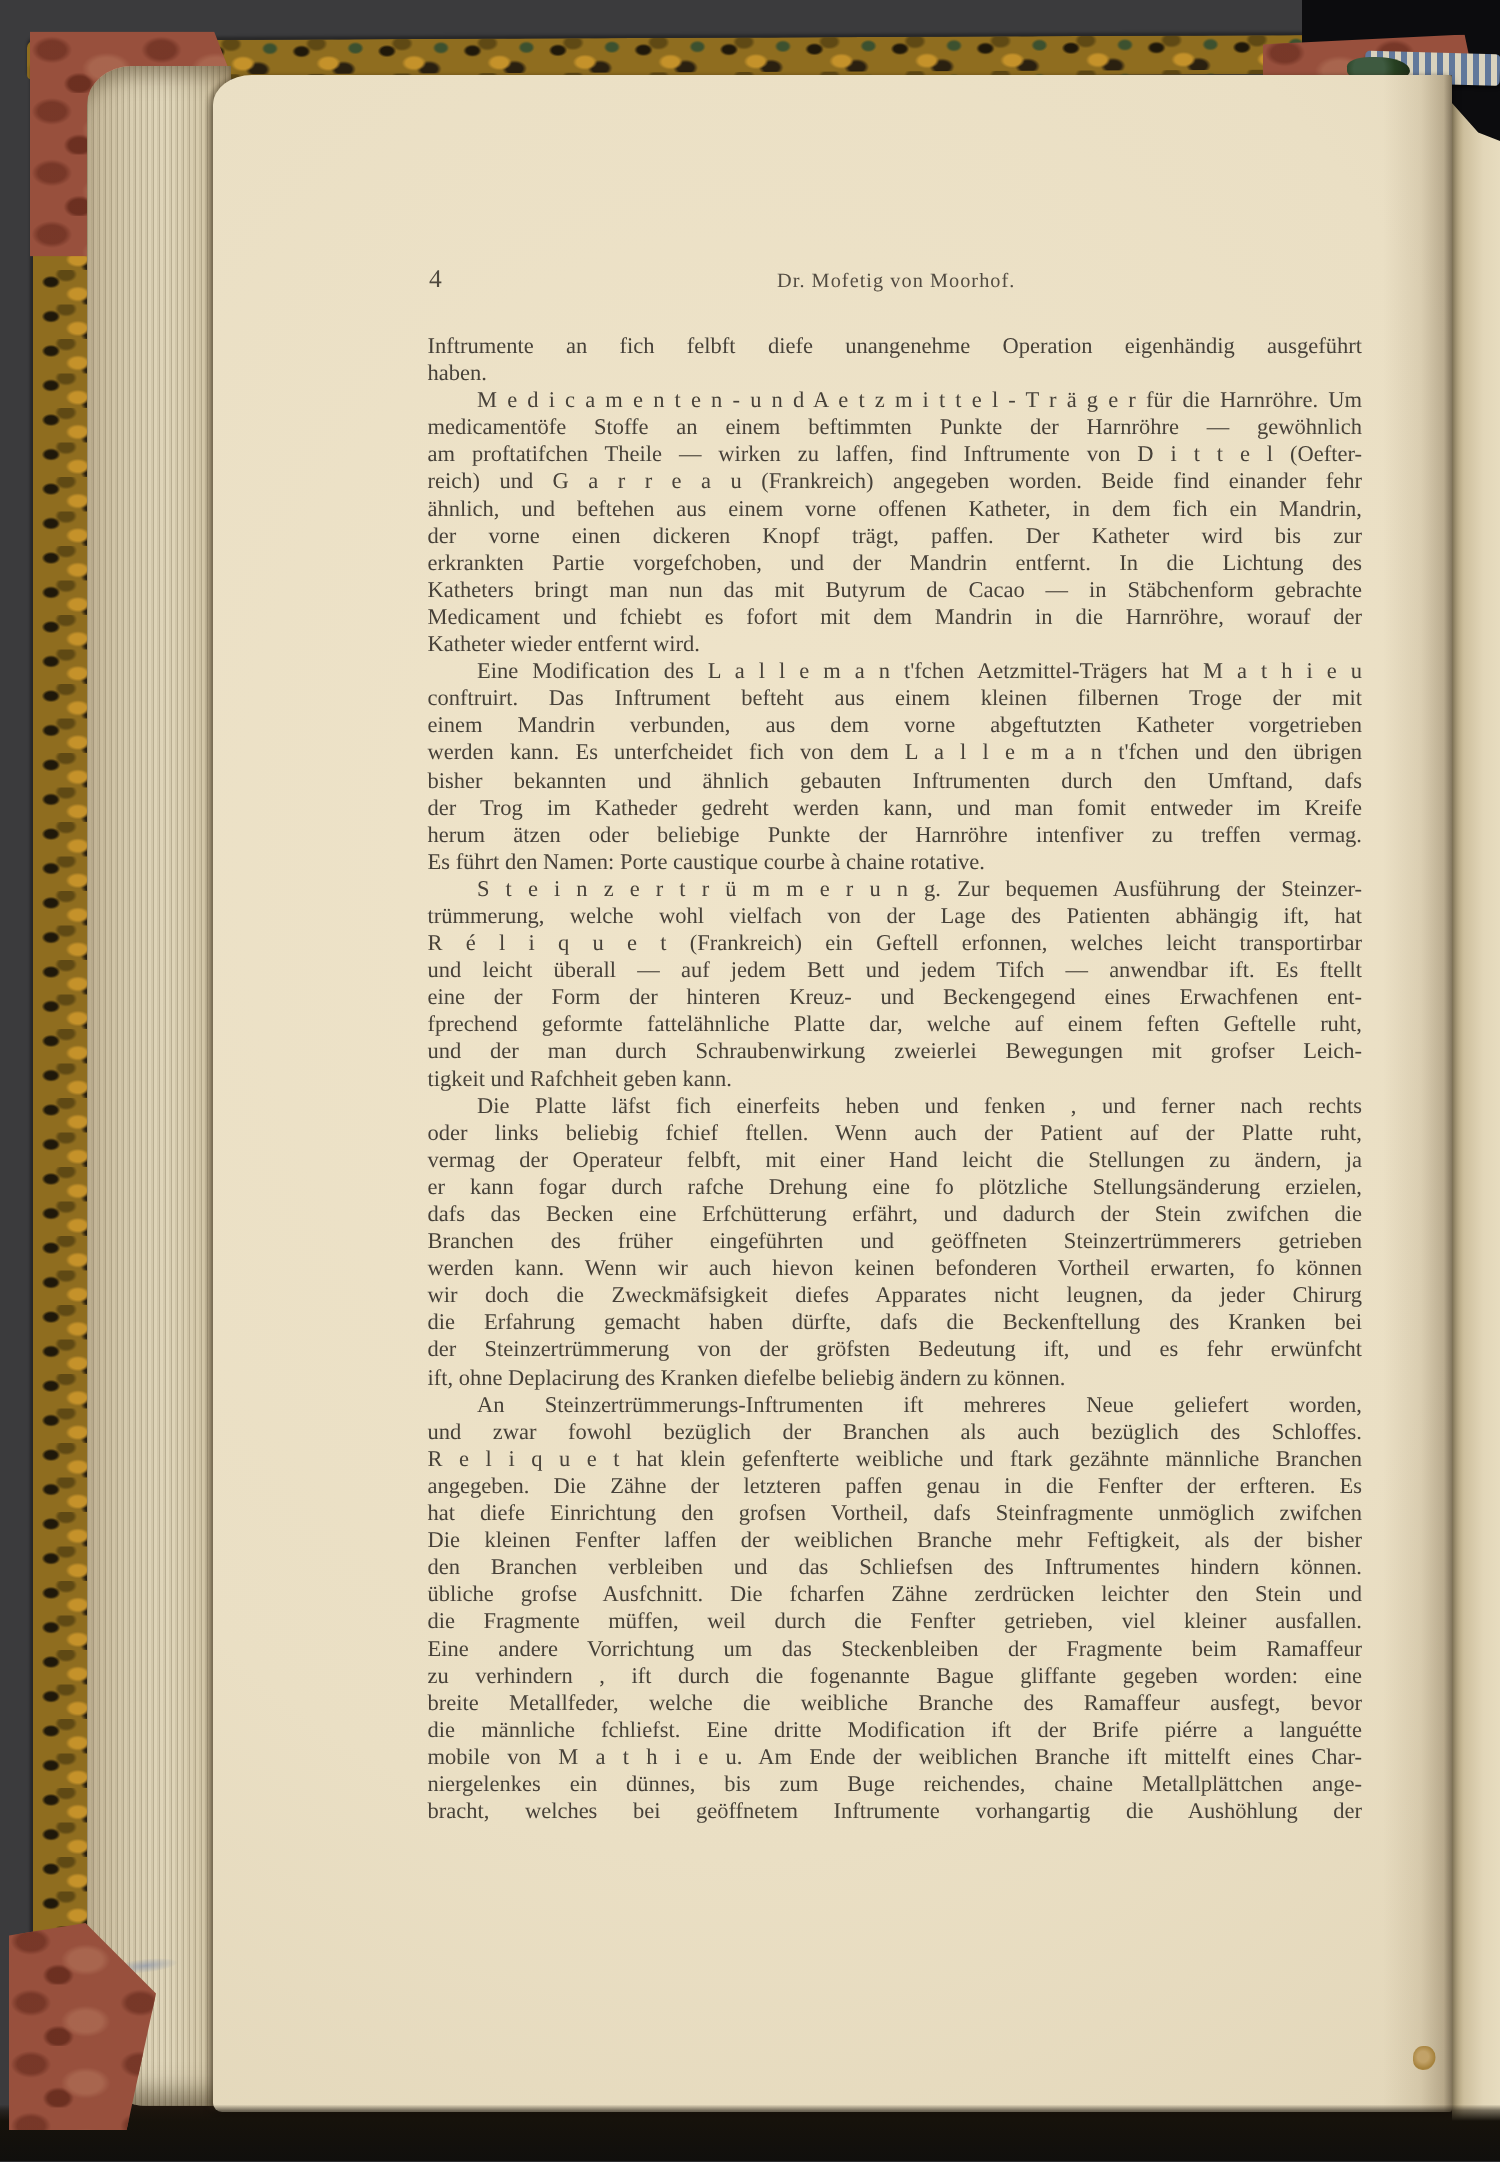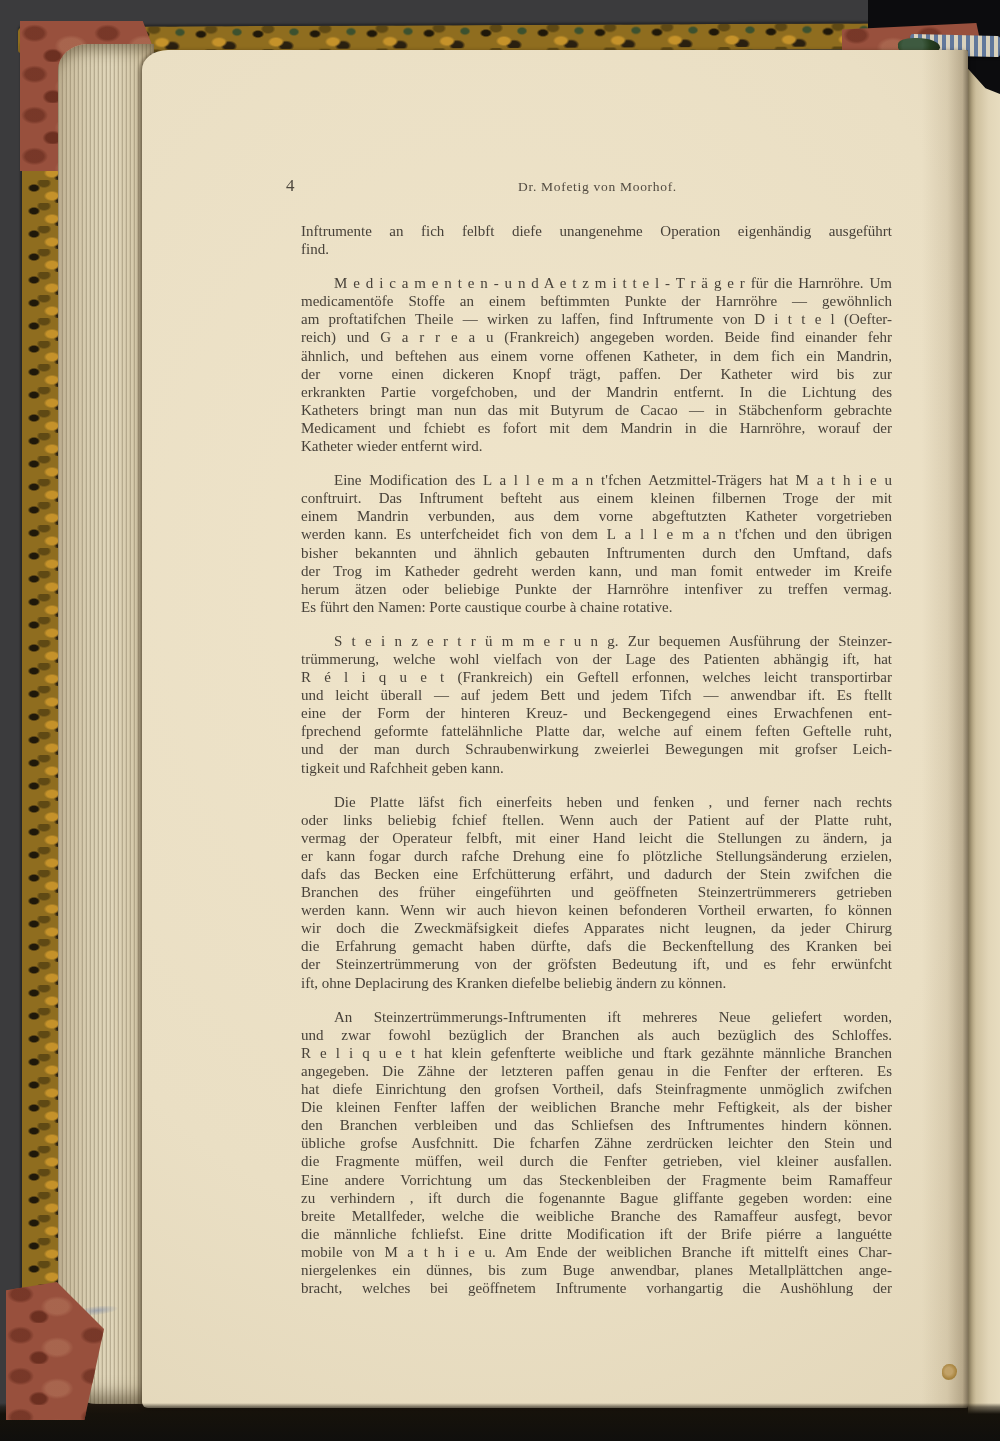--- a/index.html
+++ b/index.html
@@ -81,21 +81,21 @@
   .floor{position:absolute;left:0;top:1403px;width:1000px;height:38px;z-index:30;
     background:linear-gradient(180deg, rgba(22,17,10,0) 0, rgba(22,17,10,.55) 4px, #16120b 11px, #100f0d 100%);}
 
   
   .content{position:absolute;left:143px;top:126px;width:623px;color:#474139;}
   .header-row{position:relative;height:22px;margin-bottom:24px;}
   .pageno{position:absolute;left:1px;top:0;font-size:17px;color:#4e483e;}
   .runhead{position:absolute;left:1px;top:3px;width:100%;text-align:center;
     font-size:13.5px;letter-spacing:0.7px;color:#524b41;}
   .text-block{font-size:15px;line-height:18.1px;text-rendering:optimizeLegibility;}
-  .para{margin:16px;}
+  .para{margin:0;}
   .tline{text-align:justify;text-align-last:justify;hyphens:none;}
   .tline.lastline{text-align-last:left;}
   .tline.firstline{text-indent:33px;}
 </style>
 </head>
 <body>
 
 <div class="photo">
   <div class="black-corner-tr"></div>
 
@@ -121,21 +121,21 @@
     <div class="stain"></div>
 
     <div class="content">
       <div class="header-row">
         <span class="pageno">4</span>
         <span class="runhead">Dr. Mofetig von Moorhof.</span>
       </div>
       <div class="text-block">
           <div class="para">
             <div class="tline">Inftrumente an fich felbft diefe unangenehme Operation eigenhändig ausgeführt</div>
-            <div class="tline lastline">find.</div>
+            <div class="tline lastline">haben.</div>
           </div>
           <div class="para">
             <div class="tline firstline">M e d i c a m e n t e n -  u n d  A e t z m i t t e l - T r ä g e r  für die Harnröhre.  Um</div>
             <div class="tline">medicamentöfe Stoffe an einem beftimmten Punkte der Harnröhre — gewöhnlich</div>
             <div class="tline">am proftatifchen Theile — wirken zu laffen, find Inftrumente von D i t t e l (Oefter-</div>
             <div class="tline">reich) und G a r r e a u (Frankreich) angegeben worden. Beide find einander fehr</div>
             <div class="tline">ähnlich, und beftehen aus einem vorne offenen Katheter, in dem fich ein Mandrin,</div>
             <div class="tline">der vorne einen dickeren Knopf trägt, paffen. Der Katheter wird bis zur</div>
             <div class="tline">erkrankten Partie vorgefchoben, und der Mandrin entfernt. In die Lichtung des</div>
             <div class="tline">Katheters bringt man nun das mit Butyrum de Cacao — in Stäbchenform gebrachte</div>
@@ -183,21 +183,21 @@
             <div class="tline">hat diefe Einrichtung den grofsen Vortheil, dafs Steinfragmente unmöglich zwifchen</div>
             <div class="tline">Die kleinen Fenfter laffen der weiblichen Branche mehr Feftigkeit, als der bisher</div>
             <div class="tline">den Branchen verbleiben und das Schliefsen des Inftrumentes hindern können.</div>
             <div class="tline">übliche grofse Ausfchnitt.  Die fcharfen Zähne zerdrücken leichter  den Stein und</div>
             <div class="tline">die Fragmente müffen, weil durch die Fenfter getrieben, viel kleiner ausfallen.</div>
             <div class="tline">Eine andere Vorrichtung um das Steckenbleiben der Fragmente beim Ramaffeur</div>
             <div class="tline">zu verhindern ,  ift durch die fogenannte Bague gliffante gegeben worden: eine</div>
             <div class="tline">breite Metallfeder, welche die weibliche Branche des Ramaffeur ausfegt, bevor</div>
             <div class="tline">die männliche fchliefst.  Eine dritte Modification ift der Brife piérre a languétte</div>
             <div class="tline">mobile von M a t h i e u.   Am Ende der weiblichen Branche ift mittelft eines Char-</div>
-            <div class="tline">niergelenkes ein dünnes, bis zum Buge anwendbar, planes Metallplättchen ange-</div>
+            <div class="tline">niergelenkes ein dünnes, bis zum Buge reichendes, chaine Metallplättchen ange-</div>
             <div class="tline">bracht, welches bei geöffnetem Inftrumente vorhangartig die Aushöhlung der</div>
           </div>
         </div>
     </div>
   </div>
 
   <div class="floor"></div>
 </div>
 
 </body></html>

